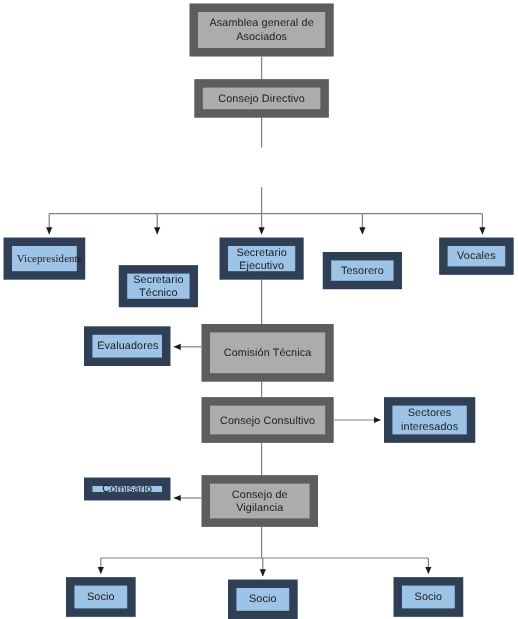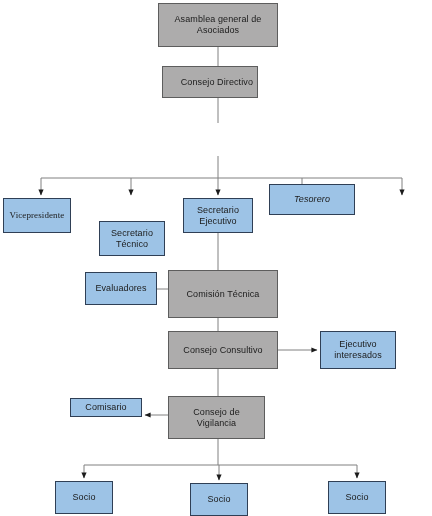--- a/index.html
+++ b/index.html
@@ -18,21 +18,21 @@
   .node {
     position: absolute;
     box-sizing: border-box;
     display: flex;
     align-items: center;
     justify-content: center;
     text-align: center;
     font-size: 9px;
     line-height: 11px;
     color: #1b1b1b;
-    border: 1px solid #0c4a6e;
+    border: 7px solid #0c4a6e;
     letter-spacing: 0.1px;
     padding: 1px 4px;
   }
   .node.gray {
     background: #adacac;
     border-color: #5d5d5d;
   }
   .node.blue {
     background: #9dc3e6;
     border-color: #2f3f55;
@@ -95,56 +95,59 @@
     <path class="conn" d="M84,465 L357,465"></path>
     <path class="conn" marker-end="url(#arrowhead)" d="M84,465 L84,478"></path>
     <path class="conn" marker-end="url(#arrowhead)" d="M219,465 L219,480"></path>
     <path class="conn" marker-end="url(#arrowhead)" d="M357,465 L357,478"></path>
   </svg>
 
   <div class="node gray" style="left:158px; top:3px; width:120px; height:44px;">
     <span>Asamblea general de Asociados</span>
   </div>
 
-  <div class="node gray" style="left:162px; top:66px; width:96px; height:32px;text-align:right;">
+  <div class="node gray" style="left:162px; top:66px; width:112px; height:32px;">
     <span>Consejo Directivo</span>
   </div>
 
 
   <div class="node blue" style="left:3px; top:198px; width:68px; height:35px;font-family:Liberation Serif, serif;">
     <span>Vicepresidente</span>
   </div>
 
   <div class="node blue" style="left:99px; top:198px; width:66px; height:35px;margin-top:23px;">
     <span>Secretario Técnico</span>
   </div>
 
   <div class="node blue" style="left:183px; top:198px; width:70px; height:35px;">
     <span>Secretario Ejecutivo</span>
   </div>
 
-  <div class="node blue" style="left:269px; top:184px; width:86px; height:31px;font-style:italic;">
+  <div class="node blue" style="left:269px; top:210px; width:66px; height:31px;">
     <span>Tesorero</span>
   </div>
 
+  <div class="node blue" style="left:366px; top:198px; width:62px; height:31px;">
+    <span>Vocales</span>
+  </div>
 
-  <div class="node blue" style="left:85px; top:272px; width:72px; height:33px;">
+  <div class="node blue" style="left:70px; top:272px; width:72px; height:33px;">
     <span>Evaluadores</span>
   </div>
 
   <div class="node gray" style="left:168px; top:270px; width:110px; height:48px;">
     <span>Comisión Técnica</span>
   </div>
 
   <div class="node gray" style="left:168px; top:331px; width:110px; height:38px;align-items:center;">
     <span>Consejo Consultivo</span>
   </div>
 
   <div class="node blue" style="left:320px; top:331px; width:76px; height:38px;">
-    <span>Ejecutivo interesados</span>
+    <span>Sectores interesados</span>
   </div>
 
   <div class="node blue" style="left:70px; top:398px; width:72px; height:19px;">
     <span>Comisario</span>
   </div>
 
   <div class="node gray" style="left:168px; top:396px; width:97px; height:43px;align-items:center;">
     <span>Consejo de Vigilancia</span>
   </div>
 

